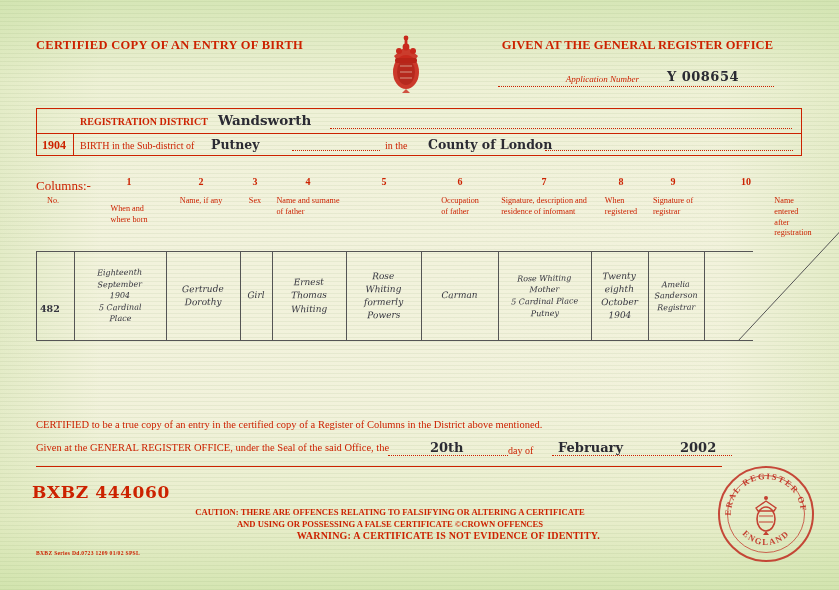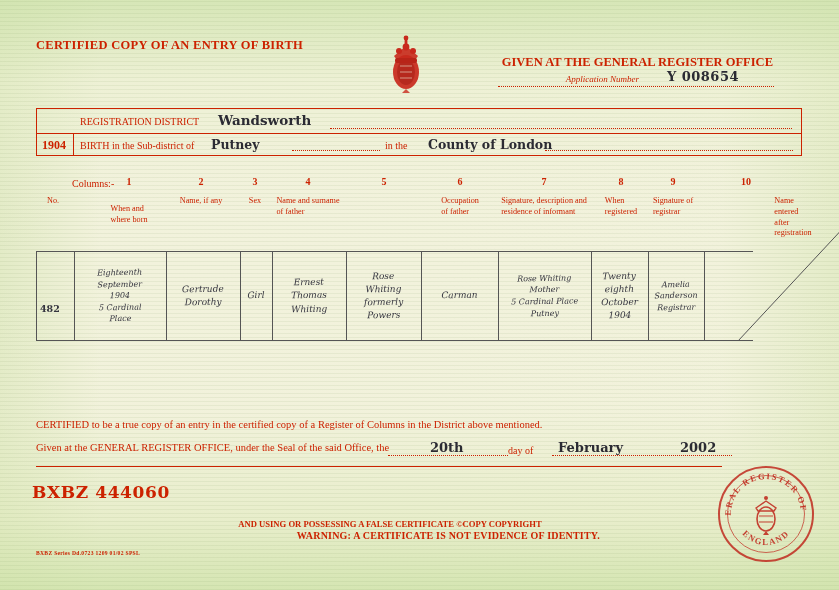--- a/index.html
+++ b/index.html
@@ -45,21 +45,21 @@
     position: absolute;
     left: 36px; top: 38px;
     font-size: 12.5px;
     font-weight: bold;
     letter-spacing: 0.3px;
     color: #cc2200;
     font-variant: small-caps;
   }
   #gro-title {
     position: absolute;
-    right: 66px; top: 55px;
+    right: 66px; top: 38px;
     font-size: 12.5px;
     font-weight: bold;
     color: #cc2200;
     font-variant: small-caps;
     white-space: nowrap;
   }
   #crest {
     position: absolute;
     left: 382px; top: 32px;
     width: 48px; height: 62px;
@@ -105,21 +105,21 @@
   }
   #district-vline {
     position: absolute;
     left: 73px; top: 133px;
     height: 23px;
     border-left: 1.2px solid #cc2200;
   }
   .lbl-sc {
     font-variant: small-caps;
     font-size: 10px;
-    font-weight: normal;
+    font-weight: bold;
     color: #cc2200;
   }
   #district-label {
     position: absolute;
     left: 80px; top: 116px;
   }
   #district-value {
     position: absolute;
     left: 218px; top: 112px;
     font-size: 13.5px;
@@ -178,23 +178,22 @@
     position: absolute;
     left: 545px; top: 150px;
     width: 248px;
     border-bottom: 1px dotted #cc2200;
   }
 
   
   #columns-label {
     position: absolute;
     left: 36px; top: 178px;
-    font-size: 10px;
-    color: #cc2200;
-    margin-left: 36px;
+    font-size: 13px;
+    color: #cc2200;
   }
   #colnums {
     position: absolute;
     left: 36px; top: 176px;
     width: 766px; height: 14px;
   }
   .colnum {
     position: absolute;
     font-size: 10px;
     font-weight: bold;
@@ -511,22 +510,22 @@
     <div id="date-day">20th</div>
     <div id="dayof-label">day of</div>
     <div id="date-month">February</div>
     <div id="given-dots2"></div>
     <div id="date-year">2002</div>
     <div id="baseline-rule"></div>
 
     <div id="serial">BXBZ 444060</div>
 
     <div id="caution">
-      <br>
-      <span>AND USING OR POSSESSING A FALSE CERTIFICATE  </span><span>©COPY COPYRIGHT</span>
+      <span>CAUTION: THERE ARE OFFENCES RELATING TO FALSIFYING OR ALTERING A CERTIFICATE</span><br>
+      <span>AND USING OR POSSESSING A FALSE CERTIFICATE  </span><span>©CROWN OFFENCES</span>
     </div>
     <div id="warning">WARNING: A CERTIFICATE IS NOT EVIDENCE OF IDENTITY.</div>
     <div id="footer-code">BXBZ Series   Dd.0723  1209  01/02  SPSL</div>
 
     <div id="seal">
       <div id="seal-ring"></div>
       <div id="seal-ring2"></div>
       <svg id="seal-text" viewBox="0 0 96 96">
         <defs>
           <path id="sealTop" d="M 13,48 A 35,35 0 0 1 83,48"></path>

